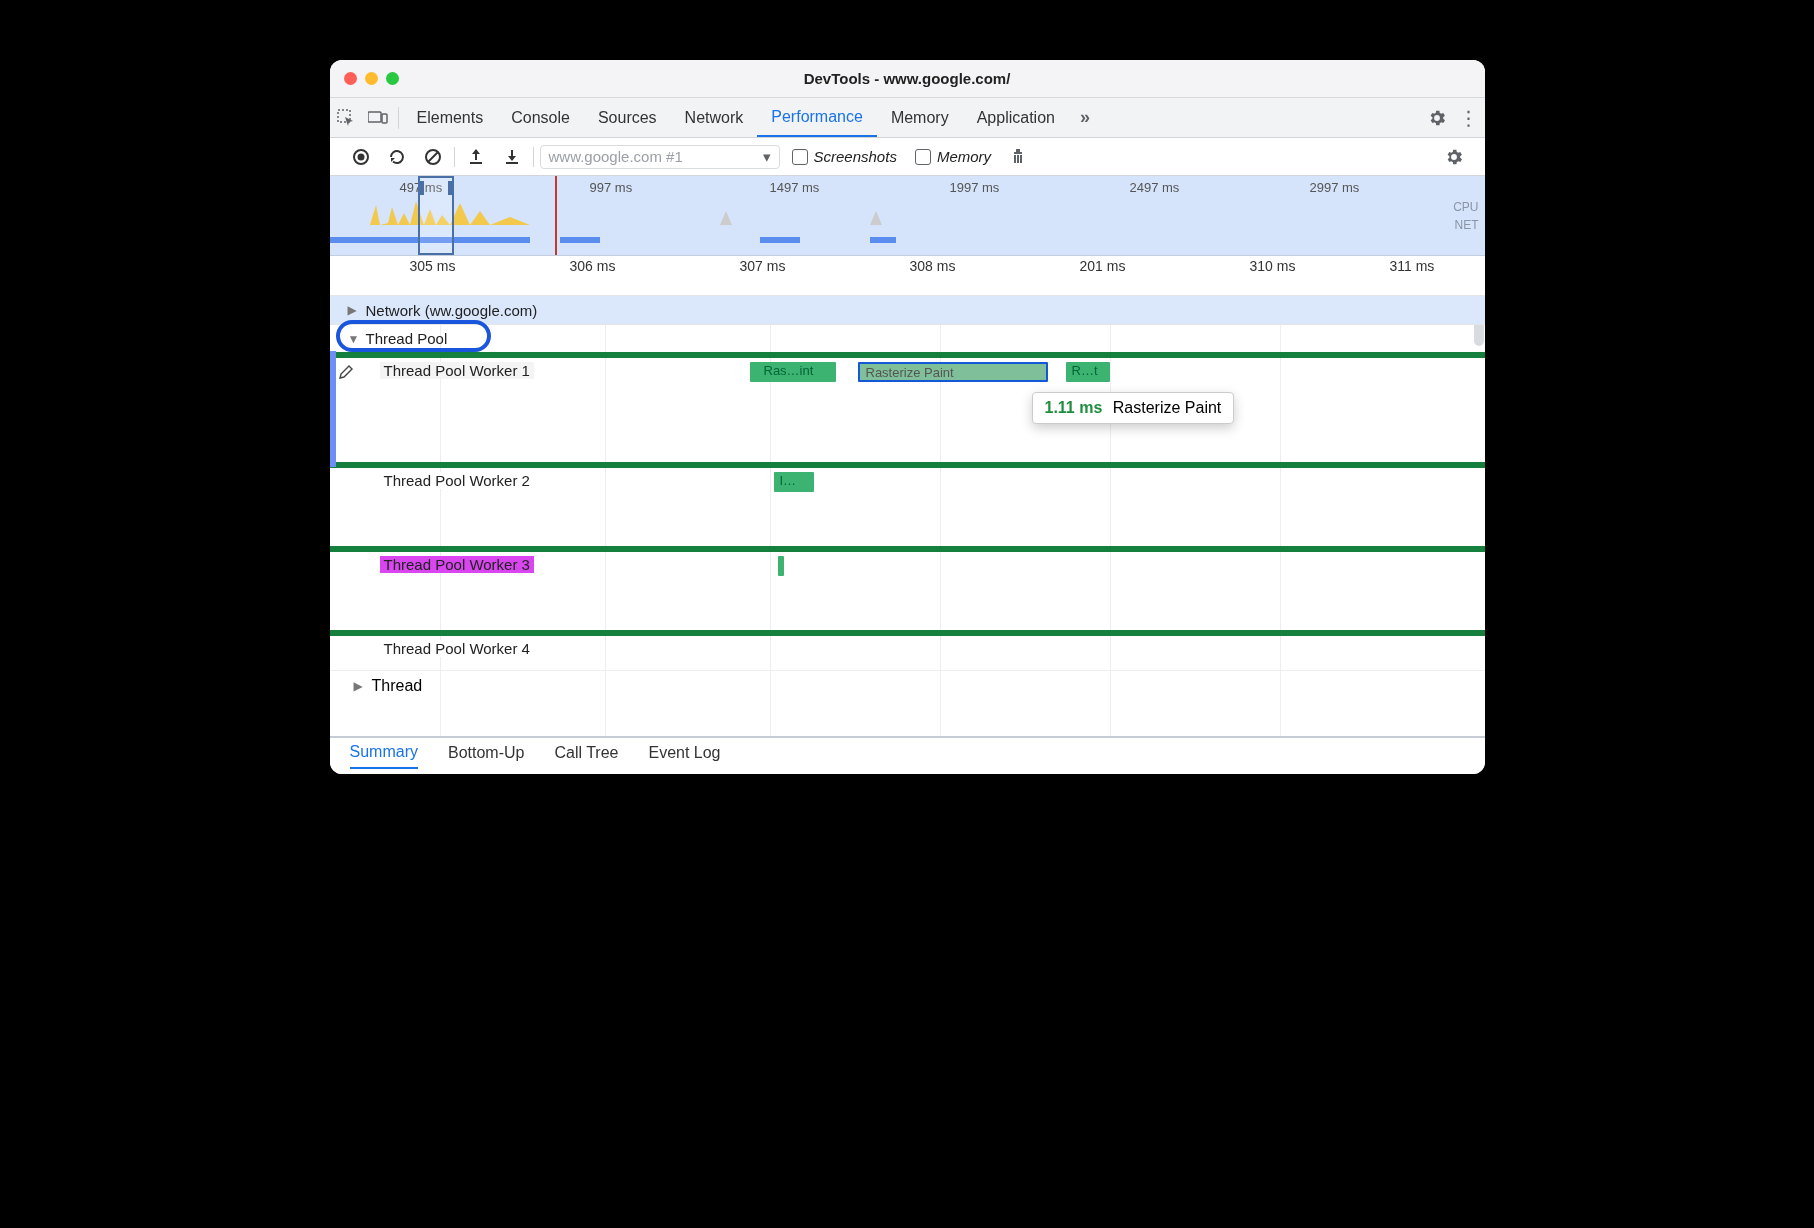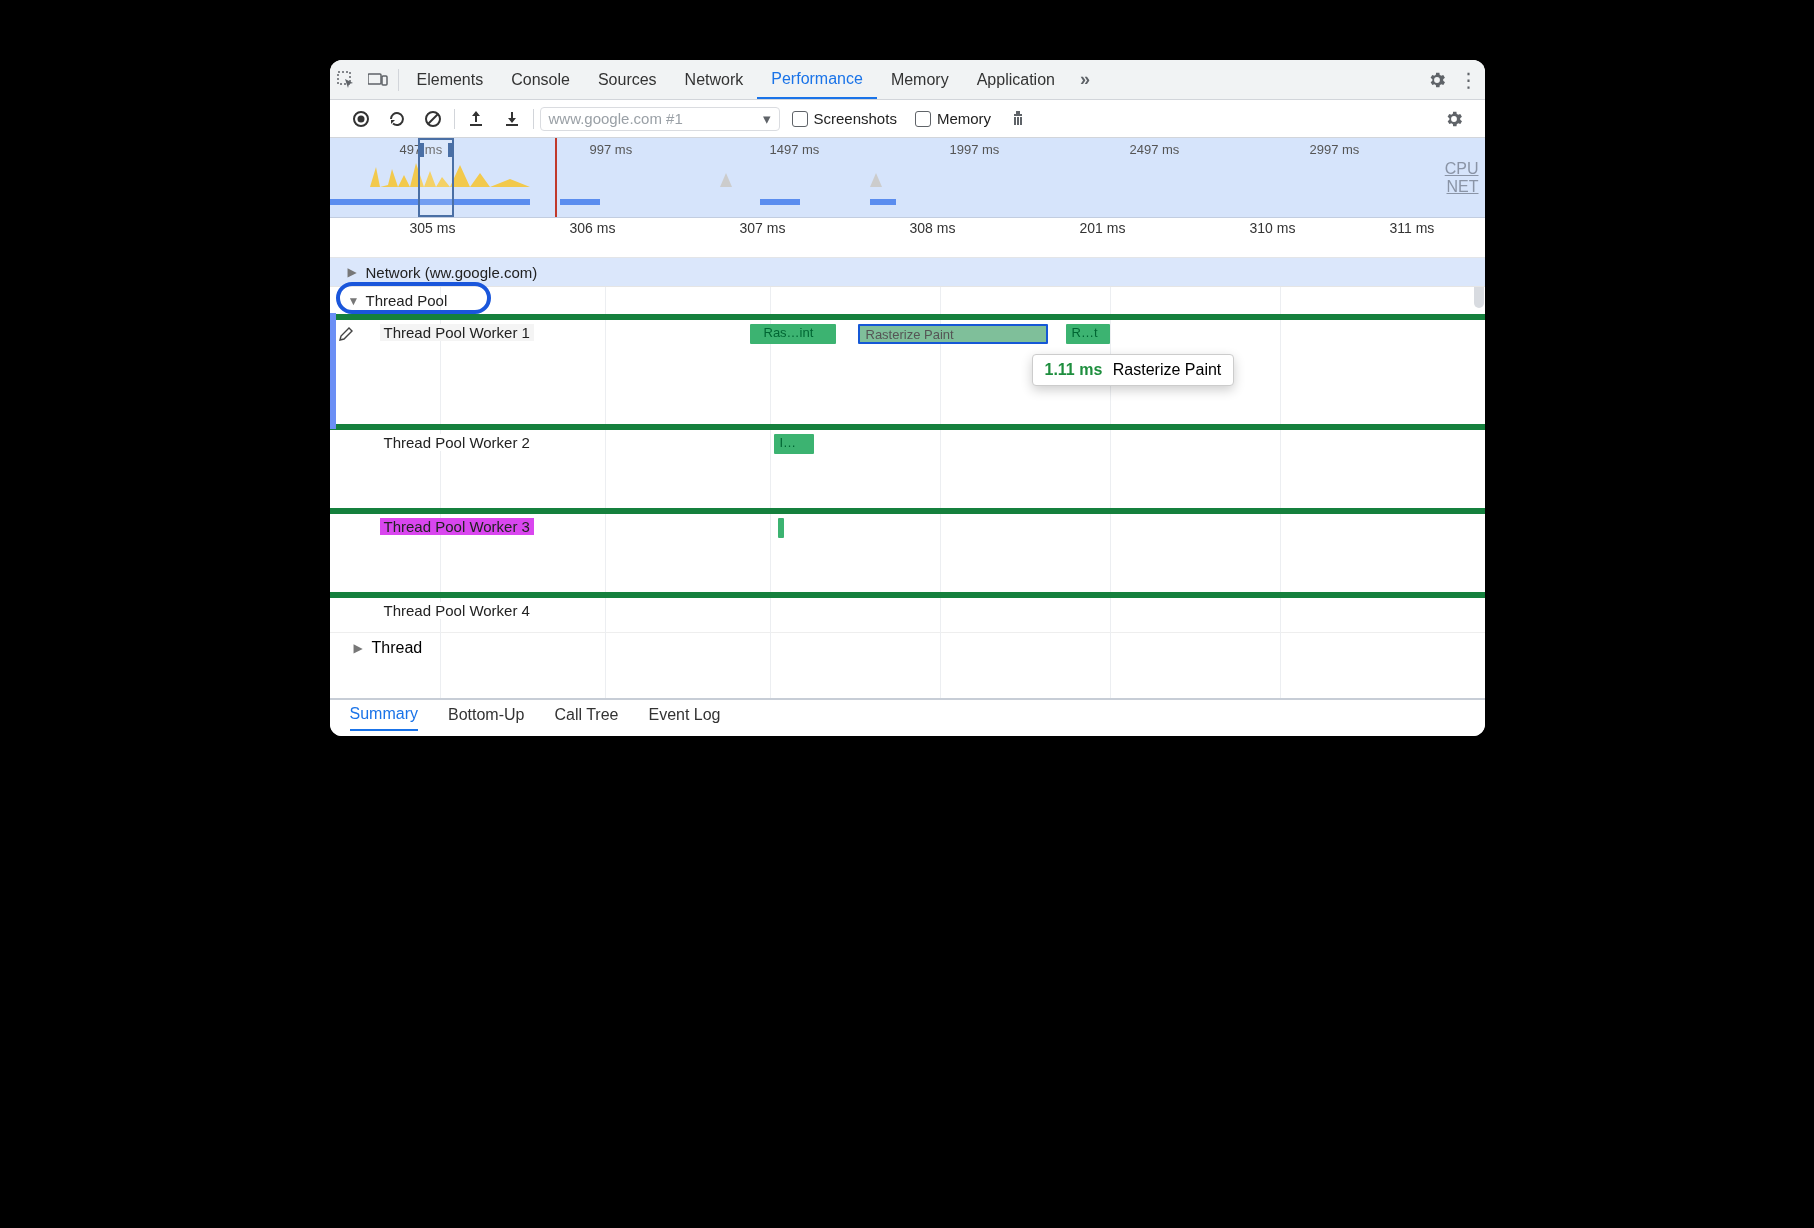--- a/index.html
+++ b/index.html
@@ -57,29 +57,29 @@
   .toolbar2 {
     display:flex; align-items:center; height:38px; gap:6px; padding: 0 16px;
     border-bottom:1px solid #d2d5da; background:#fff; font-size:15px; color:#5f6368;
   }
   .toolbar2 .iconbtn { width:30px; display:flex; justify-content:center; align-items:center; }
   .recsel {
     display:flex; align-items:center; color:#9aa0a6; gap:6px;
     border:1px solid #dadce0; border-radius:4px; padding:2px 8px; min-width:240px;
     justify-content:space-between;
   }
-  .chk { display:flex; align-items:center; gap:6px; padding:0 6px; color:#222; }
+  .chk { display:flex; align-items:center; gap:6px; padding:0 6px; color:#222;font-style:italic; }
   .chkbox { width:16px; height:16px; border:1.5px solid #5f6368; border-radius:3px; }
   
   .overview {
     position:relative; height:80px; background:#d6e4fb;
     border-bottom:1px solid #c2cde0;
   }
   .ov-tick { position:absolute; top:4px; font-size:13px; color:#555; }
-  .ov-labels { position:absolute; right:6px; top:22px; font-size:16px; color:#8a94a6; text-align:right; line-height:18px;text-decoration:underline;}
+  .ov-labels { position:absolute; right:6px; top:22px; font-size:12px; color:#8a94a6; text-align:right; line-height:18px;}
   .ov-flame { position:absolute; bottom:30px; }
   .ov-netbar { position:absolute; bottom:12px; height:6px; background:#5b8def; }
   .ov-handle { position:absolute; top:0; bottom:0; width:36px; left:88px; border:2px solid #4a6fa5; background:rgba(255,255,255,0.15);}
   .ov-handle::before, .ov-handle::after {
     content:""; position:absolute; top:3px; width:6px; height:14px; background:#4a6fa5;
   }
   .ov-handle::before { left:-2px; }
   .ov-handle::after { right:-2px; }
   .ov-redline { position:absolute; top:0; bottom:0; width:2px; background:#c0392b; left:225px;}
   
@@ -138,20 +138,28 @@
   .bottomtabs .bt { cursor:pointer; padding-bottom:6px;}
   .bottomtabs .bt.active { color:#1a73e8; border-bottom:2px solid #1a73e8; }
   .scrollhint { position:absolute; right:1px; width:10px; background:#d8dbe0; border-radius:5px;}
   svg { display:block; }
 </style>
 </head>
 <body>
 
 <div class="window">
 
+  <div class="titlebar">
+    <div class="traffic-lights">
+      <div class="tl red"></div>
+      <div class="tl yellow"></div>
+      <div class="tl green"></div>
+    </div>
+    <div class="title-text">DevTools - www.google.com/</div>
+  </div>
 
   <div class="tab-row">
     <div class="iconbtn">
       <svg width="18" height="18" viewBox="0 0 18 18">
           <rect x="1" y="1" width="12" height="12" fill="none" stroke="#5f6368" stroke-width="1.5" stroke-dasharray="2 2"></rect>
           <path d="M8 8 L16 12 L12 13 L11 17 Z" fill="#5f6368"></path>
         </svg>
     </div>
     <div class="iconbtn">
       <svg width="20" height="16" viewBox="0 0 20 16">

